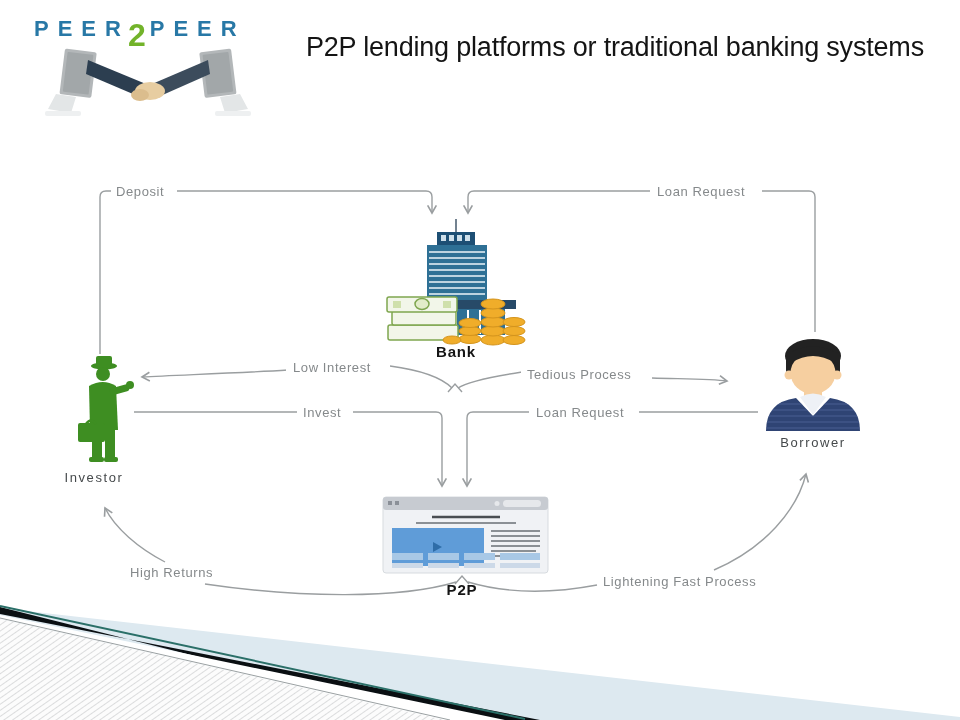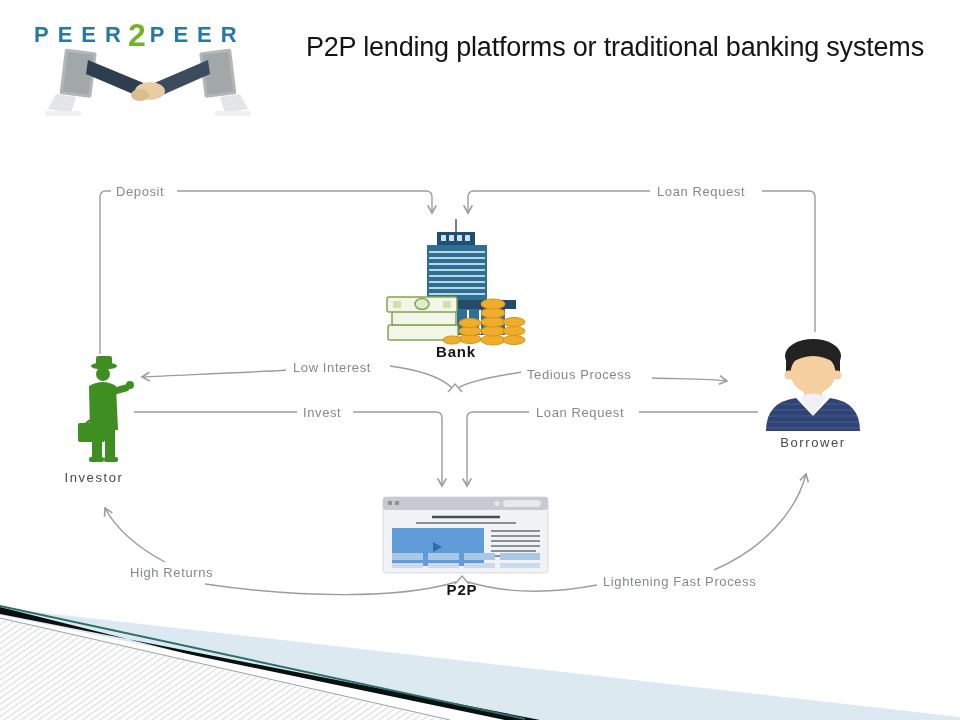--- a/index.html
+++ b/index.html
@@ -1,21 +1,21 @@
 <!DOCTYPE html>
 <html><head>
 <meta charset="utf-8">
 <style>
   html,body{margin:0;padding:0;}
   body{
     width:960px;height:720px;background:#ffffff;position:relative;overflow:hidden;
     font-family:"Liberation Sans", sans-serif;
   }
   .logo-text{
-    position:absolute;left:34px;top:16px;display:flex;align-items:center;
+    position:absolute;left:34px;top:16px;display:flex;
     font-weight:bold;white-space:nowrap;
   }
   .logo-word{font-size:22px;letter-spacing:9px;color:#2878a6;}
   .logo-digit{font-size:32px;color:#72b32a;margin:0 4px 0 -2px;position:relative;top:1px;}
   .logo-art{position:absolute;left:28px;top:44px;}
   .slide-title{
     position:absolute;left:306px;top:30px;width:640px;
     font-size:27px;font-weight:normal;color:#141414;line-height:1.3;letter-spacing:-0.2px;
   }
   svg text{font-family:"Liberation Sans", sans-serif;}

